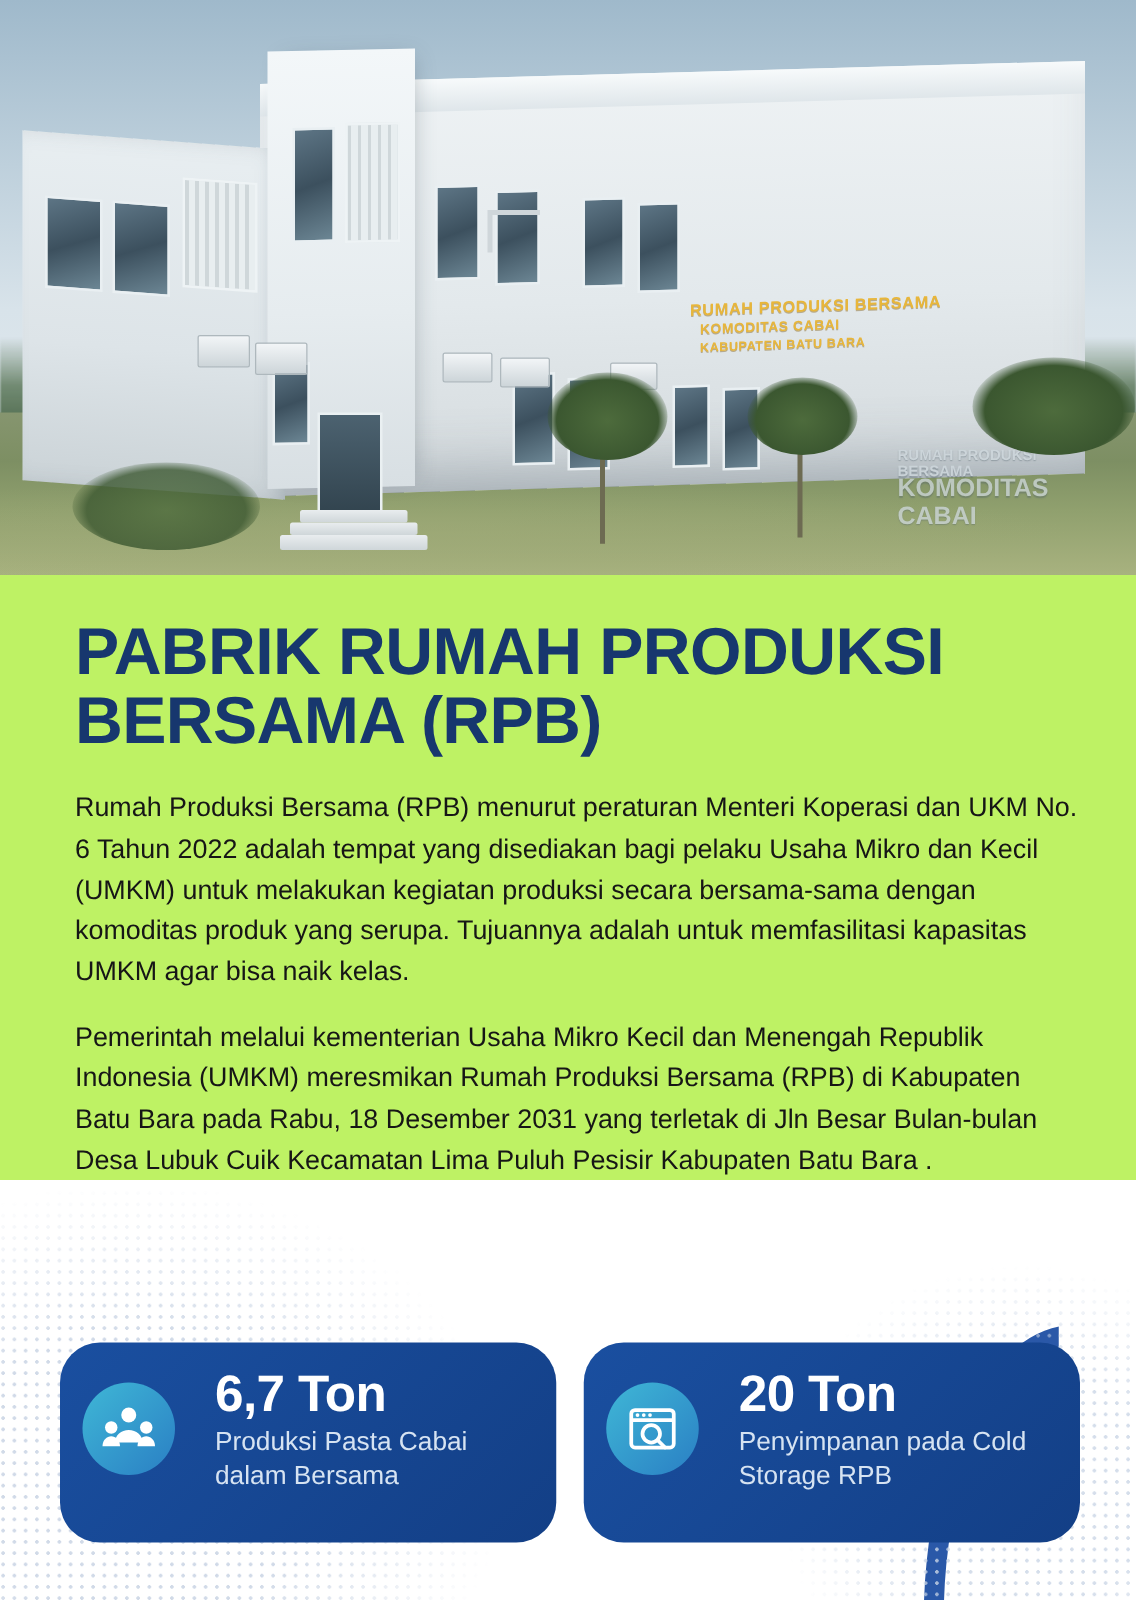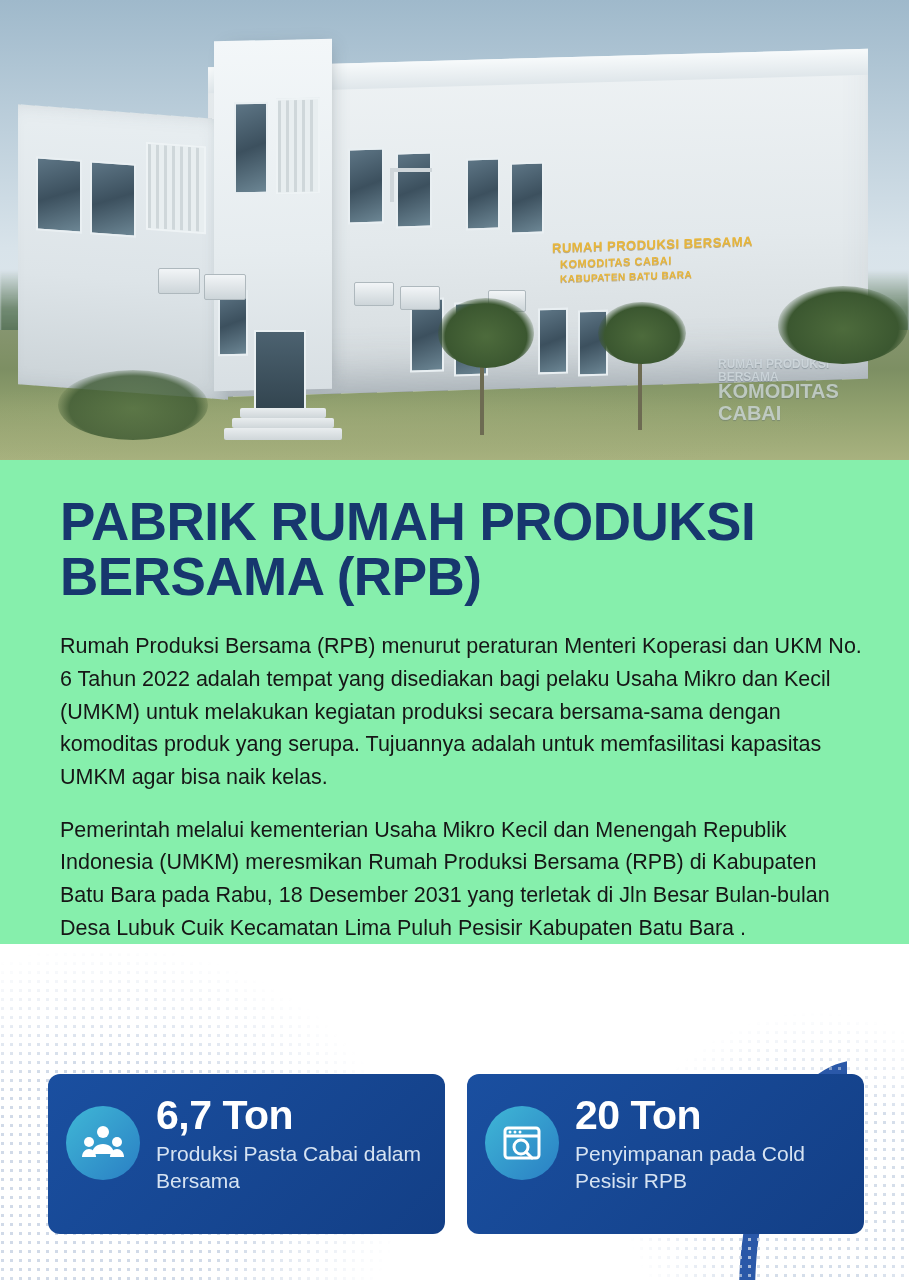--- a/index.html
+++ b/index.html
@@ -129,21 +129,21 @@
   .pole {
     position: absolute;
     background: #cfd6da;
   }
 
   
   .content {
     position: relative;
     width: 909px;
     padding: 34px 46px 0 60px;
-    background: #86efac;
+    background: #bef264;
   }
   .title {
     color: #17376e;
     font-size: 53px;
     line-height: 1.04;
     font-weight: bold;
     letter-spacing: -0.5px;
     margin-bottom: 26px;
   }
   .para {
@@ -199,24 +199,24 @@
     position: absolute;
     left: 48px;
     bottom: 46px;
     width: 816px;
     display: flex;
     gap: 22px;
   }
   .card {
     flex: 1;
     background: linear-gradient(135deg, #1a4fa0 0%, #133f86 100%);
-    border-radius: 12px;
+    border-radius: 32px;
     padding: 18px 20px 20px 18px;
     display: flex;
-    gap: 16px;
+    gap: 32px;
     align-items: flex-start;
     min-height: 160px;
   }
   .card-icon {
     flex: 0 0 auto;
     width: 74px; height: 74px;
     border-radius: 50%;
     background: linear-gradient(135deg, #3fb7d6 0%, #2a7fc4 100%);
     display: flex; align-items: center; justify-content: center;
     margin-top: 14px;
@@ -335,18 +335,18 @@
           <line x1="5" y1="15" x2="39" y2="15" stroke="#ffffff" stroke-width="3"></line>
           <circle cx="10" cy="11" r="1.5" fill="#ffffff"></circle>
           <circle cx="15" cy="11" r="1.5" fill="#ffffff"></circle>
           <circle cx="20" cy="11" r="1.5" fill="#ffffff"></circle>
           <circle cx="21" cy="26" r="7" fill="none" stroke="#ffffff" stroke-width="3"></circle>
           <line x1="26" y1="31" x2="32" y2="37" stroke="#ffffff" stroke-width="3" stroke-linecap="round"></line>
         </svg>
       </div>
       <div class="card-body">
         <div class="card-value">20 Ton</div>
-        <div class="card-label">Penyimpanan pada Cold Pesisir RPB</div>
+        <div class="card-label">Penyimpanan pada Cold Storage RPB</div>
       </div>
     </div>
 
   </div>
 </div>
 
 </body></html>

